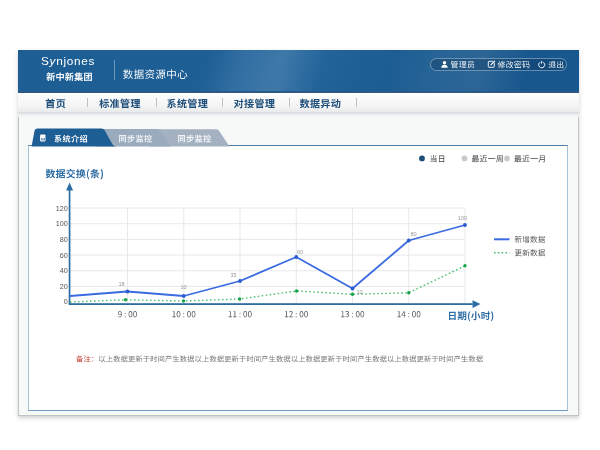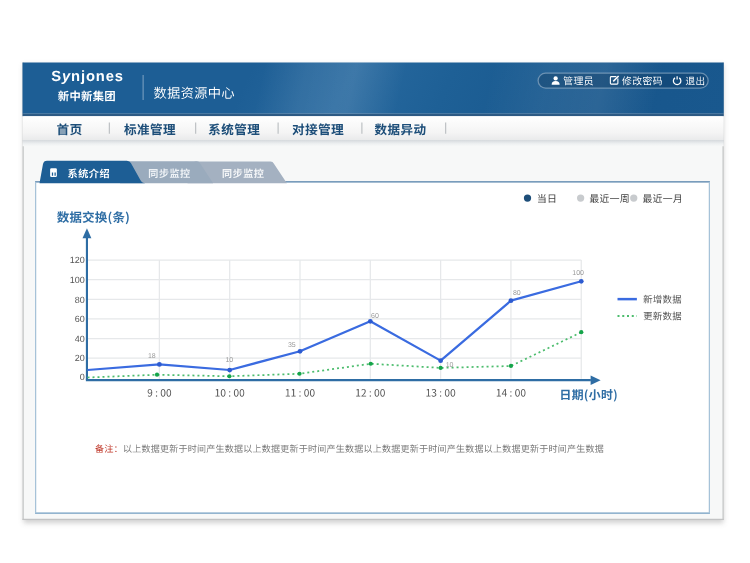--- a/index.html
+++ b/index.html
@@ -1,18 +1,18 @@
 <!DOCTYPE html>
 <html><head><meta charset="utf-8"><style>
 *{margin:0;padding:0;box-sizing:border-box}
 html,body{width:600px;height:450px;overflow:hidden}
 body{font-family:"Liberation Sans",sans-serif;background:#ffffff;position:relative}
 #win{position:absolute;left:18px;top:50px;width:561px;height:366px;background:#f7f8f8;border:1px solid #c2c3c4;border-top:none;box-shadow:0 2px 4px rgba(120,120,120,.35)}
 #hdr{position:absolute;left:18px;top:50px;width:561px;height:43px;background:linear-gradient(115deg,#1d5e95 0%,#1d5e95 32%,#28699f 46%,#1e6096 60%,#17568c 82%,#19588e 100%);border-bottom:2px solid #2d5a84}
-#logo{position:absolute;left:41px;top:54px;color:#fff;font-weight:bold;font-size:11.8px;letter-spacing:.7px}
+#logo{position:absolute;left:41px;top:54px;color:#fff;font-weight:normal;font-size:11.8px;letter-spacing:.7px}
 #logo i{font-style:italic}
 #hdiv{position:absolute;left:114px;top:60px;width:1px;height:20px;background:rgba(255,255,255,.35)}
 #pill{position:absolute;left:430px;top:57.5px;width:137px;height:13.5px;border-radius:7px;background:rgba(5,32,60,.22);border:1px solid rgba(185,208,228,.5)}
 #sheen{position:absolute;left:18px;top:50px;width:561px;height:41px;background:linear-gradient(103deg,rgba(255,255,255,0) 0%,rgba(255,255,255,0) 34%,rgba(255,255,255,.07) 40%,rgba(255,255,255,.10) 47%,rgba(255,255,255,0) 54%,rgba(255,255,255,0) 66%,rgba(255,255,255,.06) 74%,rgba(255,255,255,.09) 82%,rgba(255,255,255,0) 90%)}
 #nav{position:absolute;left:18px;top:93px;width:561px;height:19px;background:linear-gradient(#ffffff,#f4f4f4 70%,#e9eaeb)}
 .ns{position:absolute;top:98px;width:1px;height:9px;background:#c0c3c6}
 #shade{position:absolute;left:18px;top:112px;width:561px;height:5px;background:linear-gradient(#d5d9dd,#eef0f1 60%,#f7f8f8)}
 #panel{position:absolute;left:27.5px;top:145.2px;width:540px;height:265.8px;background:#fff;border:1px solid #a6c2d8;border-top:1.6px solid #4d7ca6;border-bottom:1.5px solid #6f9cc0}
 </style></head><body>
 <div id="win"></div>

